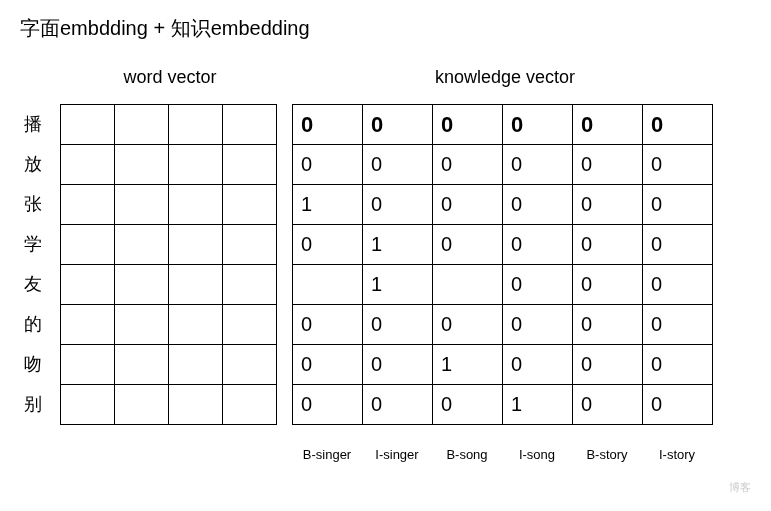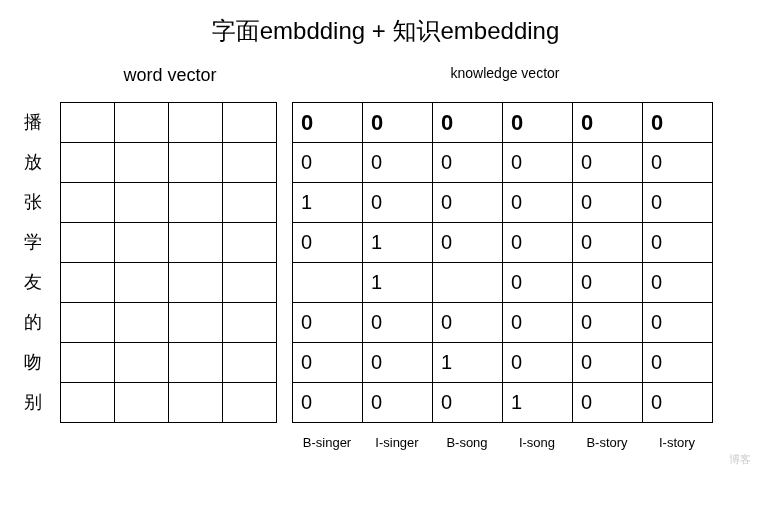--- a/index.html
+++ b/index.html
@@ -4,32 +4,31 @@
 <style>
   body {
     font-family: Arial, "Microsoft YaHei", sans-serif;
     background: #fff;
     margin: 0;
     padding: 15px 20px;
     width: 771px;
     box-sizing: border-box;
   }
   .title {
-    text-align: center;
-    font-size: 24px;
-    margin-bottom: 18px;
+    font-size: 20px;
+    margin-bottom: 25px;
   }
   .section-labels {
     display: flex;
     margin-bottom: 16px;
   }
   .sec-spacer { width: 40px; }
   .sec-word { width: 220px; text-align: center; font-size: 18px; }
   .sec-gap { width: 15px; }
-  .sec-know { width: 420px; text-align: center; font-size: 14px; }
+  .sec-know { width: 420px; text-align: center; font-size: 18px; }
   .diagram {
     display: flex;
     align-items: flex-start;
   }
   .row-labels {
     width: 40px;
     display: flex;
     flex-direction: column;
   }
   .row-lab {
@@ -57,31 +56,31 @@
     font-size: 20px;
     padding-left: 8px;
     text-align: left;
   }
   .know-table tr:first-child td {
     font-weight: bold;
     font-size: 22px;
   }
   .col-labels {
     display: flex;
-    margin-top: 12px;
+    margin-top: 22px;
   }
   .col-lab {
     width: 70px;
     font-size: 13px;
     text-align: center;
   }
   .watermark {
     position: absolute;
     right: 20px;
-    top: 452px;
+    top: 480px;
     font-size: 11px;
     color: #ccc;
   }
 </style>
 </head>
 <body>
 
 <div class="title">字面embdding + 知识embedding</div>
 
 <div class="section-labels">

